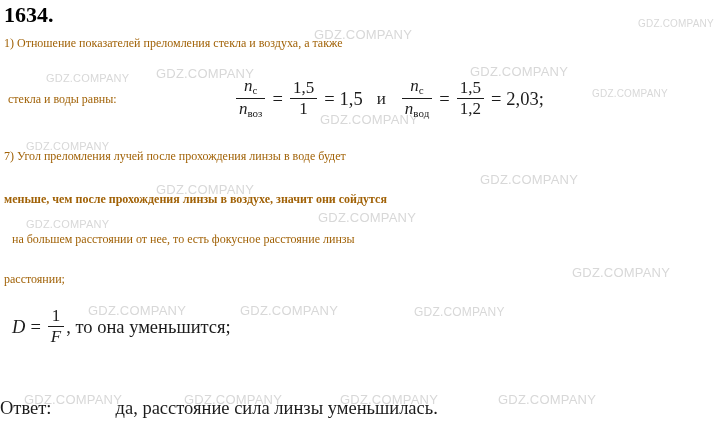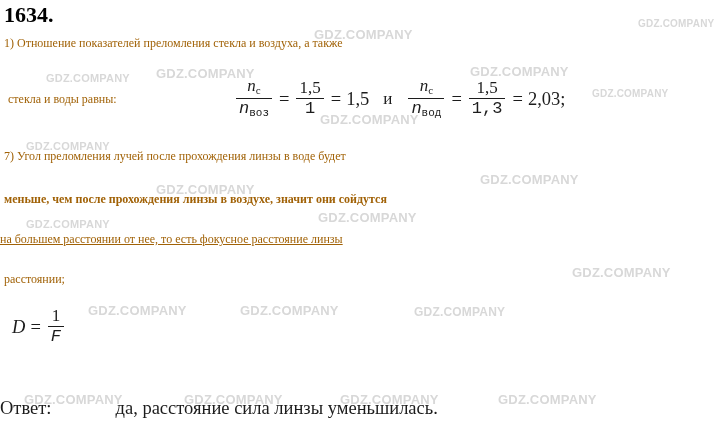--- a/index.html
+++ b/index.html
@@ -14,21 +14,21 @@
     color: #1a1a1a;
     overflow: hidden;
     position: relative;
   }
 
   
   .wm {
     position: absolute;
     color: #d8d8d8;
     font-family: "Liberation Sans", sans-serif;
-    font-weight: 700;
+    font-weight: 400;
     white-space: nowrap;
     pointer-events: none;
     z-index: 0;
     letter-spacing: 0.2px;
   }
 
   
   .page {
     position: relative;
     z-index: 2;
@@ -65,21 +65,20 @@
     top: -1px;
   }
   .frac .num {
     display: block;
     padding: 0 3px 1px 3px;
   }
   .frac .den {
     display: block;
     border-top: 1.3px solid #1c1c1c;
     padding: 1px 3px 0 3px;
-    font-family: Liberation Mono, monospace;
   }
   .sub {
     font-size: 11px;
     vertical-align: -0.28em;
     letter-spacing: 0;
   }
   .ital {
     font-style: italic;
   }
   .eq {
@@ -144,39 +143,40 @@
     <span class="eq">=</span>
     <span>1,5</span>
     <span class="inline-and">и</span>
     <span class="frac">
       <span class="num"><span class="ital">n</span><span class="sub">с</span></span>
       <span class="den"><span class="ital">n</span><span class="sub">вод</span></span>
     </span>
     <span class="eq">=</span>
     <span class="frac">
       <span class="num">1,5</span>
-      <span class="den">1,3</span>
+      <span class="den">1,2</span>
     </span>
     <span class="eq">=</span>
     <span>2,03;</span>
   </div>
 
   <div class="line" style="left:4px; top:145px;">7) Угол преломления лучей после прохождения линзы в воде будет</div>
   <div class="line" style="left:4px; top:188px;font-weight:bold;">меньше, чем после прохождения линзы в воздухе, значит они сойдутся</div>
-  <div class="line" style="left:0; top:228px;text-decoration:underline;">на большем расстоянии от нее, то есть фокусное расстояние линзы</div>
+  <div class="line" style="left:12px; top:228px;">на большем расстоянии от нее, то есть фокусное расстояние линзы</div>
   <div class="line" style="left:4px; top:268px;">расстоянии;</div>
 
   <div class="mathrow" style="left:4px; top:308px;">
     <span style="display:inline-block; width:8px;"></span>
     <span class="ital">D</span>
     <span class="eq">=</span>
     <span class="frac">
       <span class="num">1</span>
       <span class="den ital">F</span>
     </span>
+    <span>, то она уменьшится;</span>
   </div>
 
   <div class="mathrow" style="left:0; top:398px;gap:28px;">
     <span>Ответ:</span>
     <span style="display:inline-block; width:8px;"></span>
     <span>да, расстояние сила линзы уменьшилась.</span>
   </div>
 
 </div>
 

